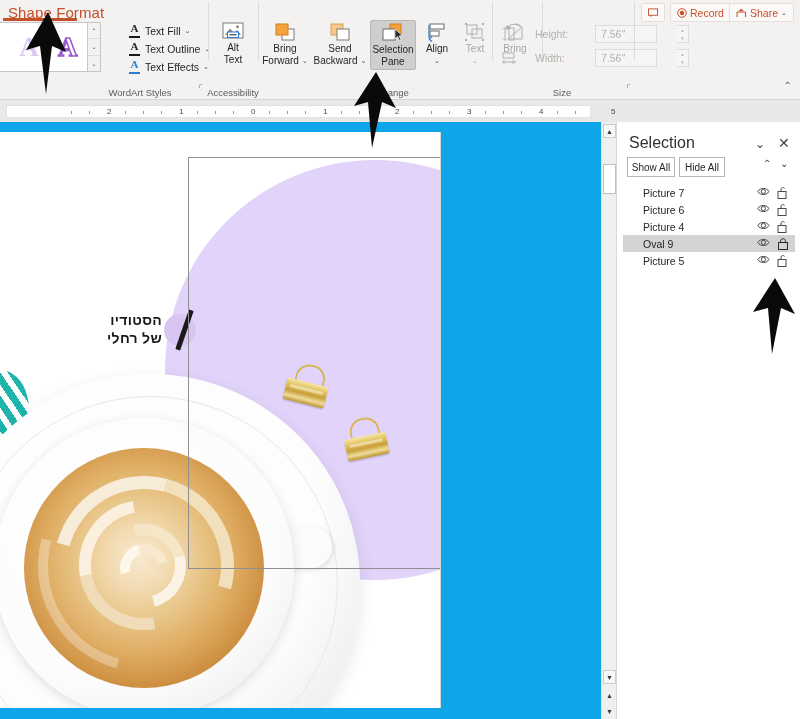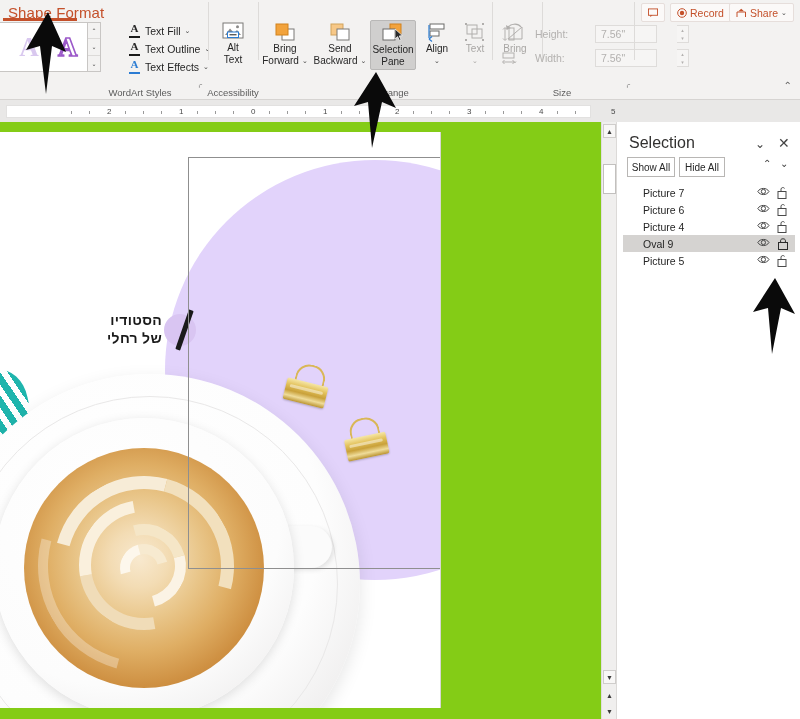--- a/index.html
+++ b/index.html
@@ -139,21 +139,21 @@
     position: absolute; left: 6px; top: 5px; width: 585px; height: 13px;
     background: #ffffff; border: 1px solid #e2e1e0;
     font-size: 8px; color: #555;
   }
   .rk { position: absolute; top: 1px; font-size: 8px; color: #4a4a4a; }
   .rt { position: absolute; top: 5px; width: 1px; height: 3px; background: #9a9a9a; }
 
   
   #workspace {
     position: absolute; left: 0; top: 122px; width: 774px; height: 597px;
-    background: #84cc16;
+    background: #0ea5e9;
   }
 
   
   #slide {
     position: absolute; left: 0px; top: 10px; width: 441px; height: 576px;
     background: #ffffff; overflow: hidden;
     border-right: 1px solid #d8d6d4;
   }
 
   

